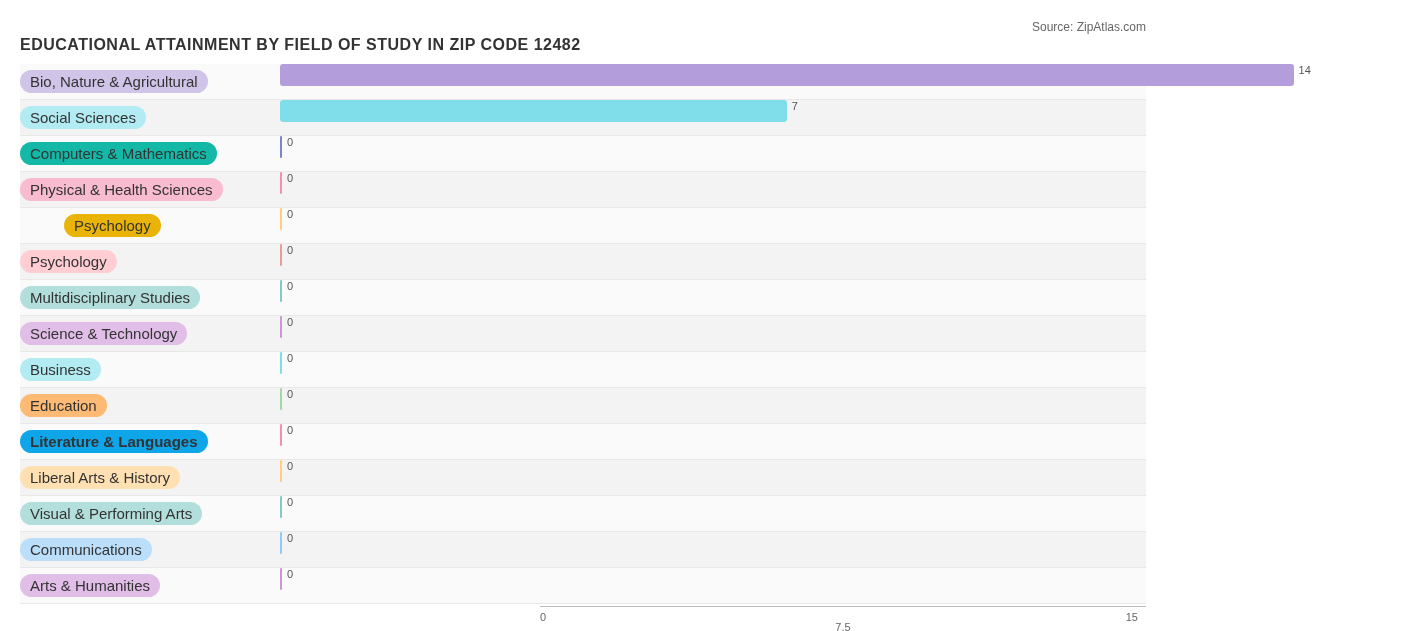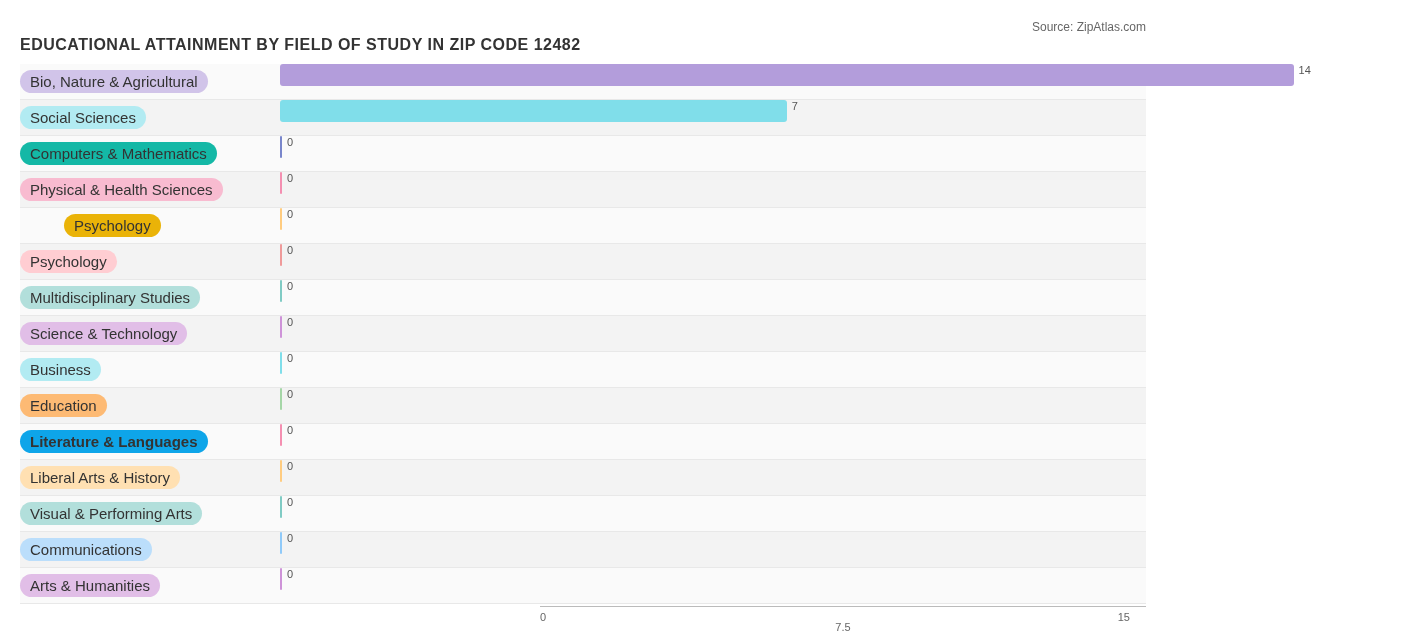--- a/index.html
+++ b/index.html
@@ -242,16 +242,16 @@
           <span class="bar-value">0</span>
         </div>
       </div>
     </div>
 
   <div style="display:flex; margin-top:2px;">
     <div style="width:260px; min-width:260px;"></div>
     <div class="x-axis-container" id="x-axis-container">
     <span class="x-tick" style="left: 0%; top: 4px;">0</span>
         <span class="x-tick" style="left: 50%; transform: translateX(-50%); top: 14px;">7.5</span>
-        <span class="x-tick" style="left: auto; right: 16px; top: 4px; text-align: center;">15</span>
+        <span class="x-tick" style="left: auto; right: 8px; top: 4px; text-align: center;">15</span>
       </div>
   </div>
 </div>
 
 </body></html>

